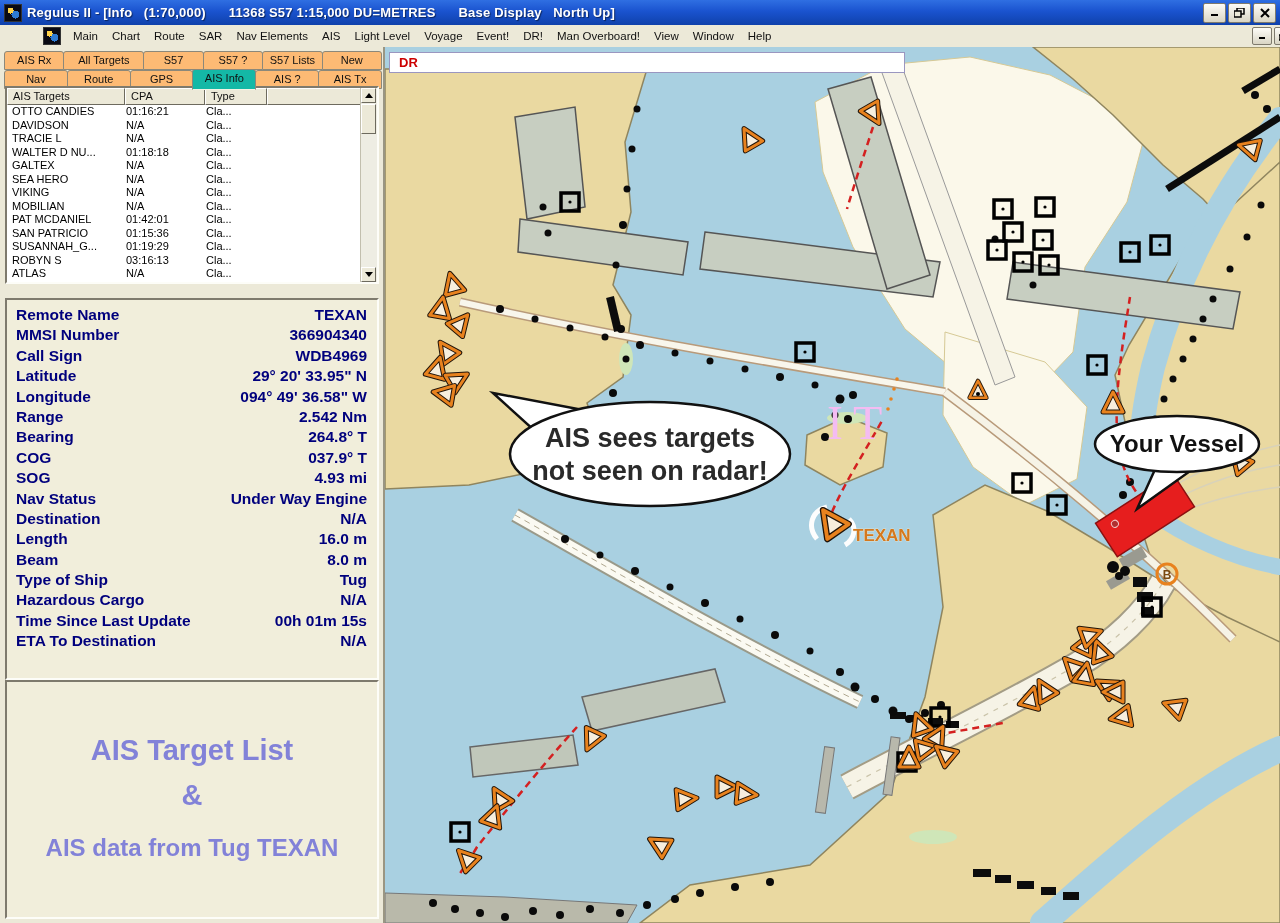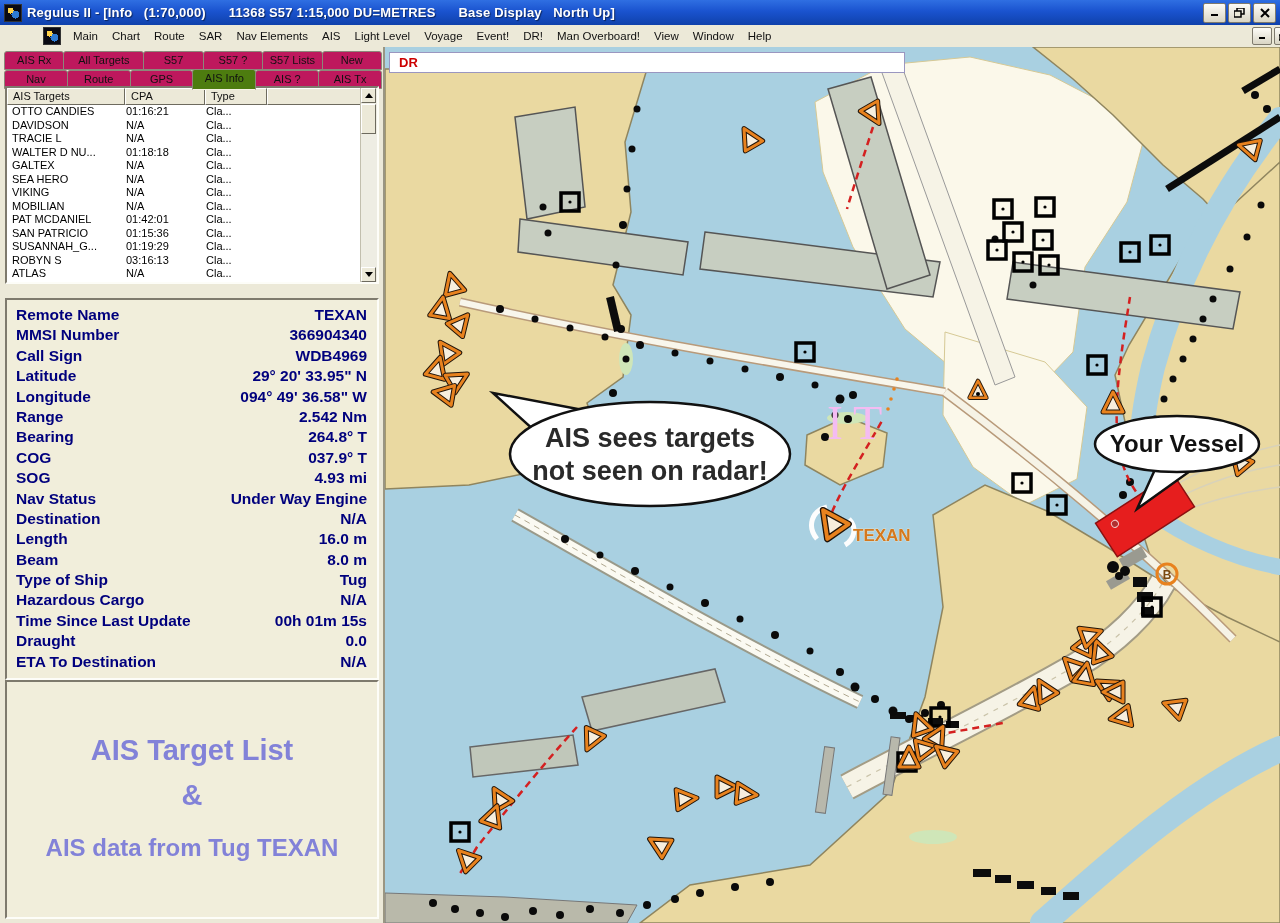--- a/index.html
+++ b/index.html
@@ -24,24 +24,24 @@
     border-bottom:1px solid #a3a3a3;display:flex;align-items:center;margin-left:40px;}
   .menu-item{font-size:11.5px;color:#111;padding:3px 7px;cursor:default;}
   .mbtn{width:18px;height:16px;}
 
   
   .left-panel{position:absolute;left:0;top:47px;width:385px;height:876px;background:#ece9d8;
     border-right:2px solid #9a9683;box-sizing:border-box;}
   .tabs{position:absolute;left:4px;top:4px;width:377px;display:flex;}
   .tabs.row2{top:23px;}
   .tab{flex:1;height:17px;font-size:11px;text-align:center;line-height:17px;color:#111;
-    background:#be185d;border:1px solid #8c887a;border-radius:3px 3px 0 0;margin-right:-1px;
+    background:#fdba74;border:1px solid #8c887a;border-radius:3px 3px 0 0;margin-right:-1px;
     overflow:hidden;white-space:nowrap;}
   .tab.wide{flex:1.35;}
-  .tab.active{background:#4d7c0f;height:19px;margin-top:-1px;position:relative;z-index:2;
+  .tab.active{background:#14b8a6;height:19px;margin-top:-1px;position:relative;z-index:2;
     border-bottom:1px solid #f6f3e4;}
 
   
   .list-box{position:absolute;left:5px;top:39px;width:374px;height:198px;background:#fff;
     border:2px solid;border-color:#7e7a6d #fdfdf8 #fdfdf8 #7e7a6d;box-sizing:border-box;}
   .list-header{display:flex;height:17px;}
   .hcell{background:#ece9d8;border:1px solid;border-color:#fff #6d6a5e #6d6a5e #fff;
     font-size:11px;line-height:15px;padding-left:5px;box-sizing:border-box;color:#111;}
   .hc1{width:118px;} .hc2{width:80px;} .hc3{width:62px;} .hfill{flex:1;}
   .list-body{position:absolute;left:0;top:17px;right:16px;bottom:0;overflow:hidden;}
@@ -306,24 +306,20 @@
           <span class="dlabel">Type of Ship</span>
           <span class="dvalue">Tug</span>
         </div>
       <div class="drow">
           <span class="dlabel">Hazardous Cargo</span>
           <span class="dvalue">N/A</span>
         </div>
       <div class="drow">
           <span class="dlabel">Time Since Last Update</span>
           <span class="dvalue">00h 01m 15s</span>
-        </div>
-      <div class="drow">
-          <span class="dlabel">Draught</span>
-          <span class="dvalue">0.0</span>
         </div>
       <div class="drow">
           <span class="dlabel">ETA To Destination</span>
           <span class="dvalue">N/A</span>
         </div>
     </div>
 
     <div class="caption">
       <div class="cap1">AIS Target List</div>
       <div class="cap2">&amp;</div>

